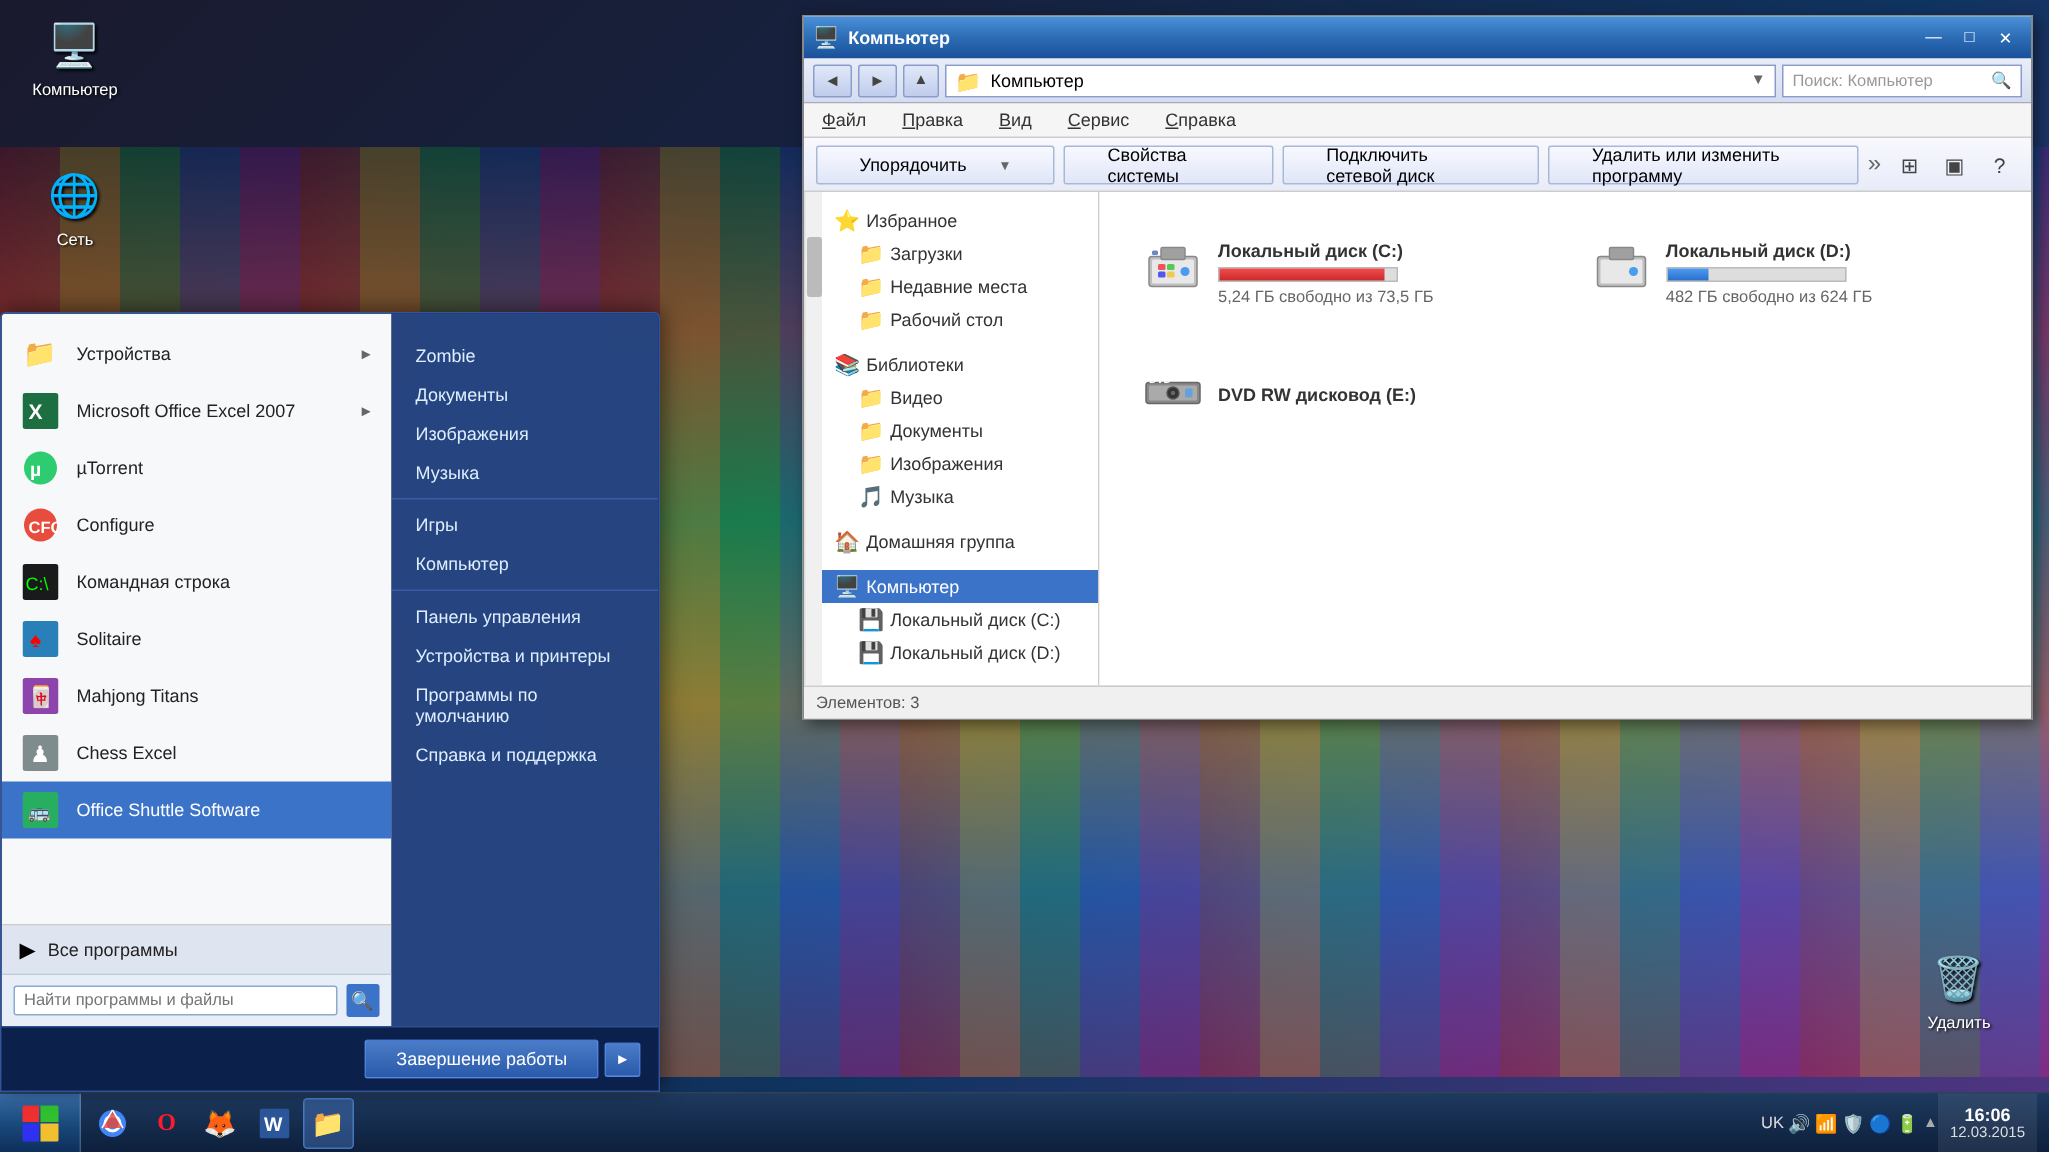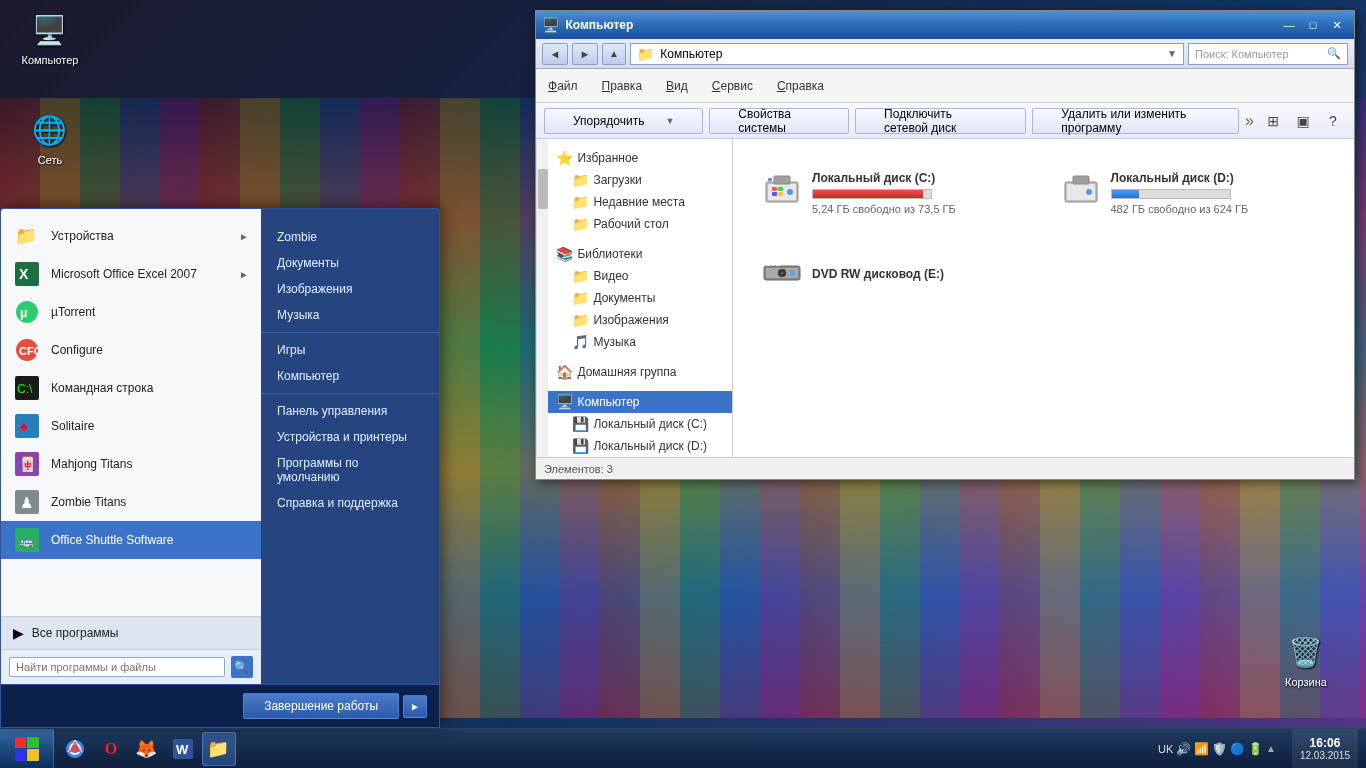--- a/index.html
+++ b/index.html
@@ -125,21 +125,21 @@
       cursor: pointer;
       font-size: 20px;
     }
 
     .taskbar-right {
       margin-left: auto;
       display: flex;
       align-items: center;
       height: 100%;
       padding: 0 8px;
-      gap: 16px;
+      gap: 0;
       font-size: 11px;
       color: white;
     }
 
     .system-tray {
       display: flex;
       align-items: center;
       gap: 3px;
       font-size: 13px;
     }
@@ -424,21 +424,21 @@
       background: white;
       display: flex;
       align-items: center;
       padding: 0 6px;
       font-size: 11px;
       color: #999;
       gap: 4px;
     }
 
     .window-menu {
-      height: 34px;
+      height: 23px;
       background: #f5f5f5;
       border-bottom: 1px solid #ccc;
       display: flex;
       align-items: center;
       padding: 0 8px;
       gap: 16px;
     }
     .menu-item {
       font-size: 12px;
       color: #333;
@@ -648,21 +648,21 @@
   <div class="desktop-icon" style="top:110px;left:10px;">
     <div class="icon-img">🌐</div>
     <div class="icon-label">Сеть</div>
   </div>
   <div class="desktop-icon" style="top:210px;left:10px;">
     <div class="icon-img">📁</div>
   </div>
 
   <div class="desktop-icon recycle-bin">
     <div class="icon-img">🗑️</div>
-    <div class="icon-label">Корзина</div>
+    <div class="icon-label">Удалить</div>
   </div>
 
   <div id="explorer-window">
 
     <div class="window-titlebar">
       <span class="titlebar-icon">🖥️</span>
       <span class="titlebar-title">Компьютер</span>
       <div class="window-controls">
         <div class="win-ctrl">—</div>
         <div class="win-ctrl">□</div>
@@ -921,21 +921,21 @@
             <span class="app-name">Mahjong Titans</span>
           </div>
 
           <div class="app-item">
             <div class="app-icon">
               <svg width="24" height="24" viewBox="0 0 24 24">
                 <rect width="24" height="24" rx="2" fill="#7f8c8d"></rect>
                 <text x="5" y="18" font-size="15" fill="white">♟</text>
               </svg>
             </div>
-            <span class="app-name">Zombie Titans</span>
+            <span class="app-name">Chess Excel</span>
           </div>
 
           <div class="app-item active">
             <div class="app-icon">
               <svg width="24" height="24" viewBox="0 0 24 24">
                 <rect width="24" height="24" rx="2" fill="#27ae60"></rect>
                 <text x="4" y="17" font-size="12" fill="white">🚌</text>
               </svg>
             </div>
             <span class="app-name">Office Shuttle Software</span>

